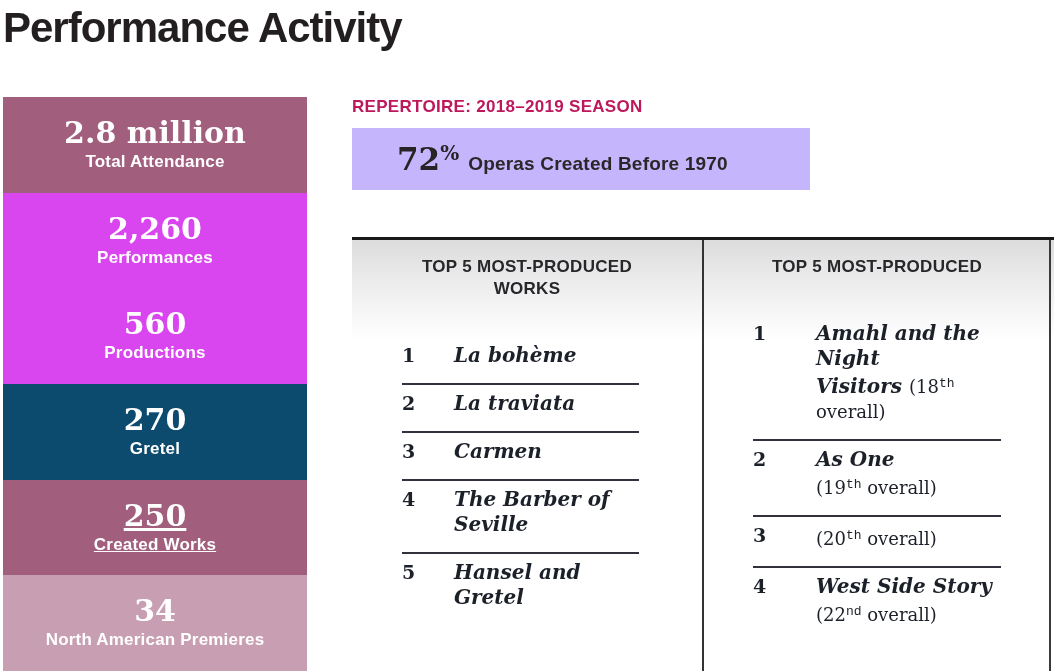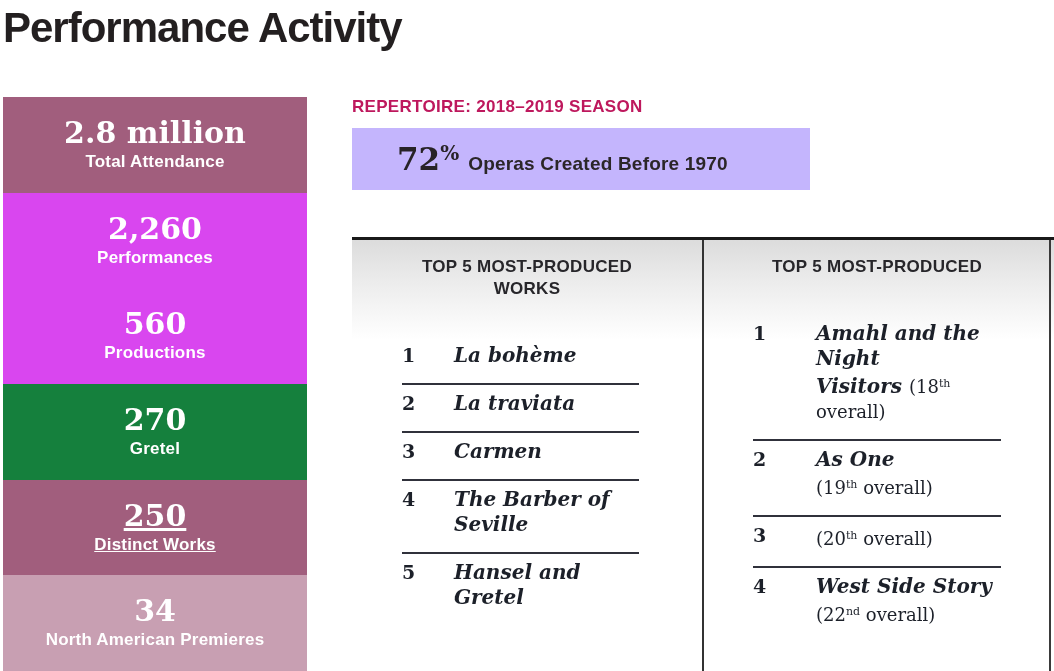--- a/index.html
+++ b/index.html
@@ -95,48 +95,48 @@
   .rank {
     font: bold 19px/24px "DejaVu Serif", serif;
     color: #1c2029;
     flex: 0 0 auto;
   }
   .col-left .rank  { width: 37px; }
   .col-right .rank { width: 48px; }
   .work-content { font: bold italic 20px/25px "DejaVu Serif", serif; color: #1c2029; margin-left: 15px; }
   .work-title { font: bold italic 20px/25px "DejaVu Serif", serif; color: #1c2029; }
   .note { font: normal 18px/25px "DejaVu Serif", serif; font-style: normal; color: #1c2029; }
-  .sup { font-size: 11px; vertical-align: 6px; }
+  .sup { font-size: 13px; vertical-align: 6px; font-family: Liberation Mono, monospace; }
 </style>
 </head>
 <body>
 
 <div class="canvas">
   <h1 class="page-title">Performance Activity</h1>
 
   <div class="stats" id="stats">
       <div class="stat-row" style="background: rgb(161, 94, 125);">
         <div class="stat-value">2.8 million</div>
         <div class="stat-label">Total Attendance</div>
       </div>
       <div class="stat-row" style="background: #d946ef;">
         <div class="stat-value">2,260</div>
         <div class="stat-label">Performances</div>
       </div>
       <div class="stat-row" style="background: #d946ef;">
         <div class="stat-value">560</div>
         <div class="stat-label">Productions</div>
       </div>
-      <div class="stat-row" style="background: #15803d;">
+      <div class="stat-row" style="background: #0c4a6e;">
         <div class="stat-value">270</div>
         <div class="stat-label">Gretel</div>
       </div>
       <div class="stat-row" style="background: rgb(161, 94, 125); text-decoration: underline;">
         <div class="stat-value">250</div>
-        <div class="stat-label">Distinct Works</div>
+        <div class="stat-label">Created Works</div>
       </div>
       <div class="stat-row" style="background: rgb(200, 159, 178);">
         <div class="stat-value">34</div>
         <div class="stat-label">North American Premieres</div>
       </div>
     </div>
 
   <div class="right">
     <div class="rep-heading">REPERTOIRE: 2018–2019 SEASON</div>
     <div class="bar" id="bar">

